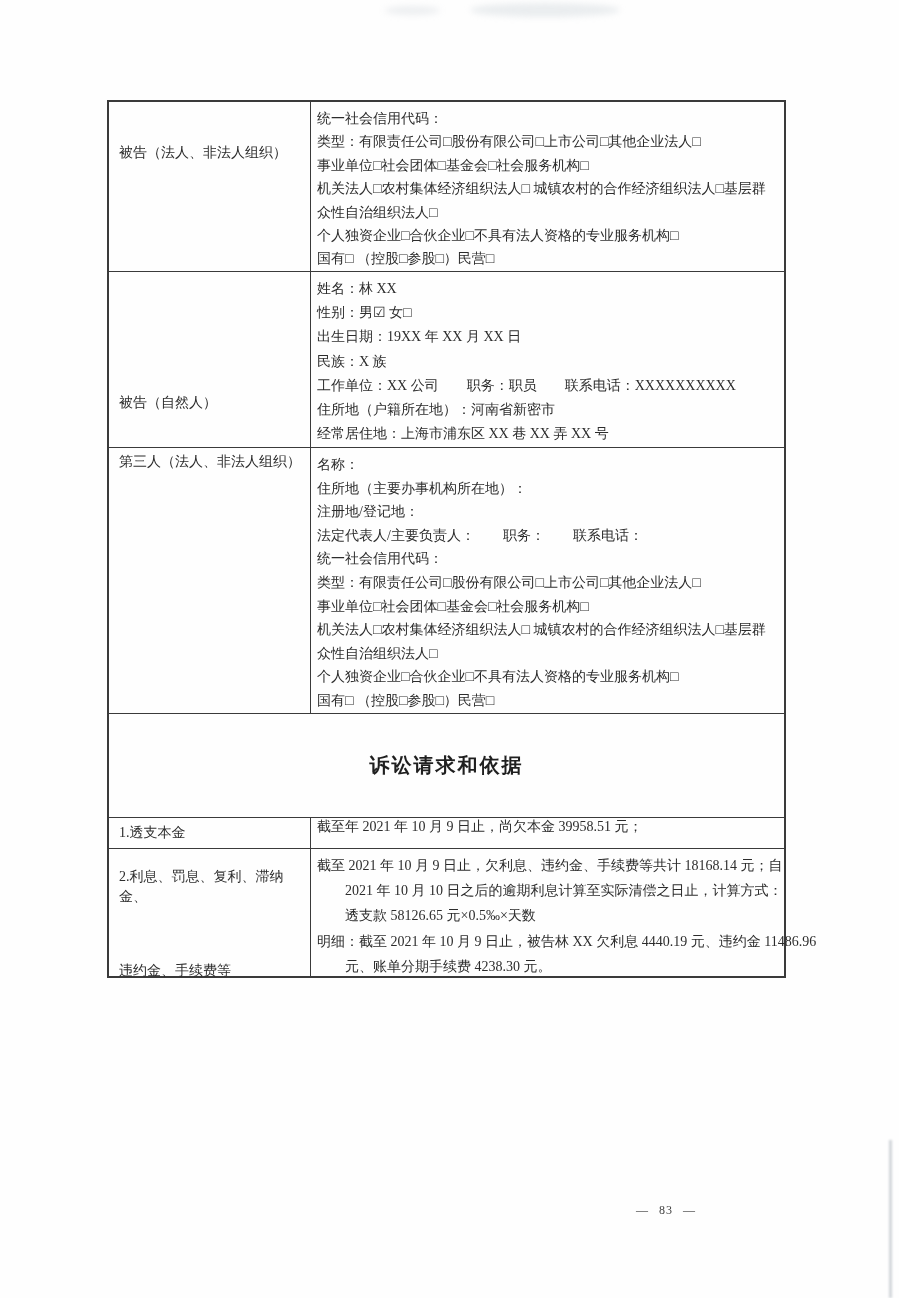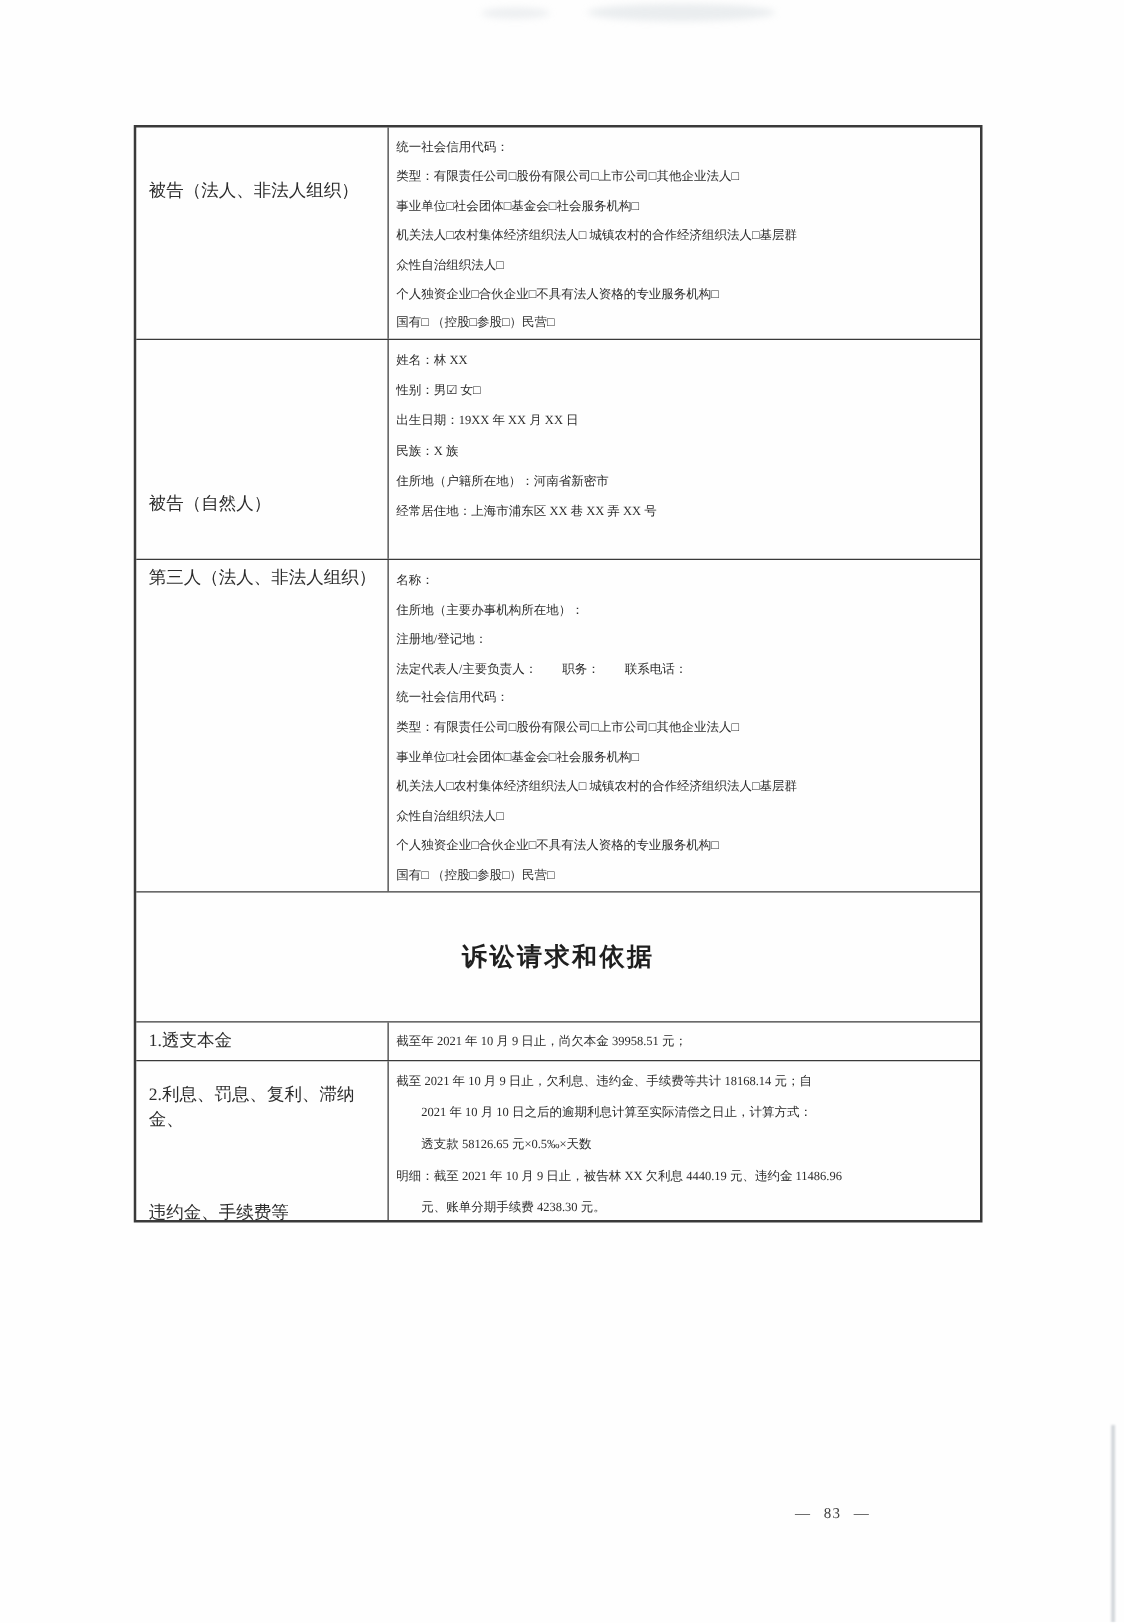--- a/index.html
+++ b/index.html
@@ -31,21 +31,21 @@
   .cell-left{
     width:202px;flex:0 0 202px;
     border-right:1.5px solid #3a3a3a;
     box-sizing:border-box;
     padding-left:10px;padding-right:4px;
     font-size:14px;
   }
   .cell-right{
     flex:1;box-sizing:border-box;
     padding-left:6px;padding-right:2px;
-    font-size:10px;
+    font-size:14px;
   }
   .cell-right .line{white-space:nowrap;}
 
   .row-defendant-org{height:170px;}
   .row-defendant-org .cell-left{padding-top:42px;}
   .row-defendant-org .cell-right{padding-top:5px;line-height:23.4px;}
 
   .row-defendant-person{height:176px;}
   .row-defendant-person .cell-left{padding-top:122px;}
   .row-defendant-person .cell-right{padding-top:5px;line-height:24.2px;font-family:Liberation Serif, serif;}
@@ -60,21 +60,21 @@
 
   .row-title{height:104px;align-items:center;justify-content:center;}
   .section-title{
     width:100%;text-align:center;
     font-size:20px;font-weight:bold;letter-spacing:2px;
     color:#1f1f1f;
   }
 
   .row-claim1{height:31px;align-items:center;}
   .row-claim1 .cell-left{height:100%;display:flex;align-items:center;}
-  .row-claim1 .cell-right{height:100%;display:flex;align-items:center;}
+  .row-claim1 .cell-right{height:100%;display:flex;}
 
   .row-claim2{height:127px;}
   .row-claim2 .cell-left{padding-top:18px;}
   .row-claim2 .label-line-1{line-height:20px;}
   .row-claim2 .label-line-2{line-height:20px;margin-top:54px;}
   .row-claim2 .cell-right{padding-top:4px;line-height:25.2px;}
 
   .page-number{
     position:absolute;left:636px;top:1203px;
     font-size:12px;letter-spacing:1px;word-spacing:6px;
@@ -109,20 +109,21 @@
 
     <div class="t-row row-defendant-person">
       <div class="cell-left">
         <div class="line">被告（自然人）</div>
       </div>
       <div class="cell-right">
         <div class="line">姓名：林 XX</div>
         <div class="line">性别：男☑ 女□</div>
         <div class="line">出生日期：19XX 年 XX 月 XX 日</div>
         <div class="line">民族：X 族</div>
+        <div class="line">工作单位：XX 公司　　职务：职员　　联系电话：XXXXXXXXXX</div>
         <div class="line">住所地（户籍所在地）：河南省新密市</div>
         <div class="line">经常居住地：上海市浦东区 XX 巷 XX 弄 XX 号</div>
       </div>
     </div>
 
     <div class="t-row row-thirdparty-org">
       <div class="cell-left">
         <div class="line">第三人（法人、非法人组织）</div>
       </div>
       <div class="cell-right">

